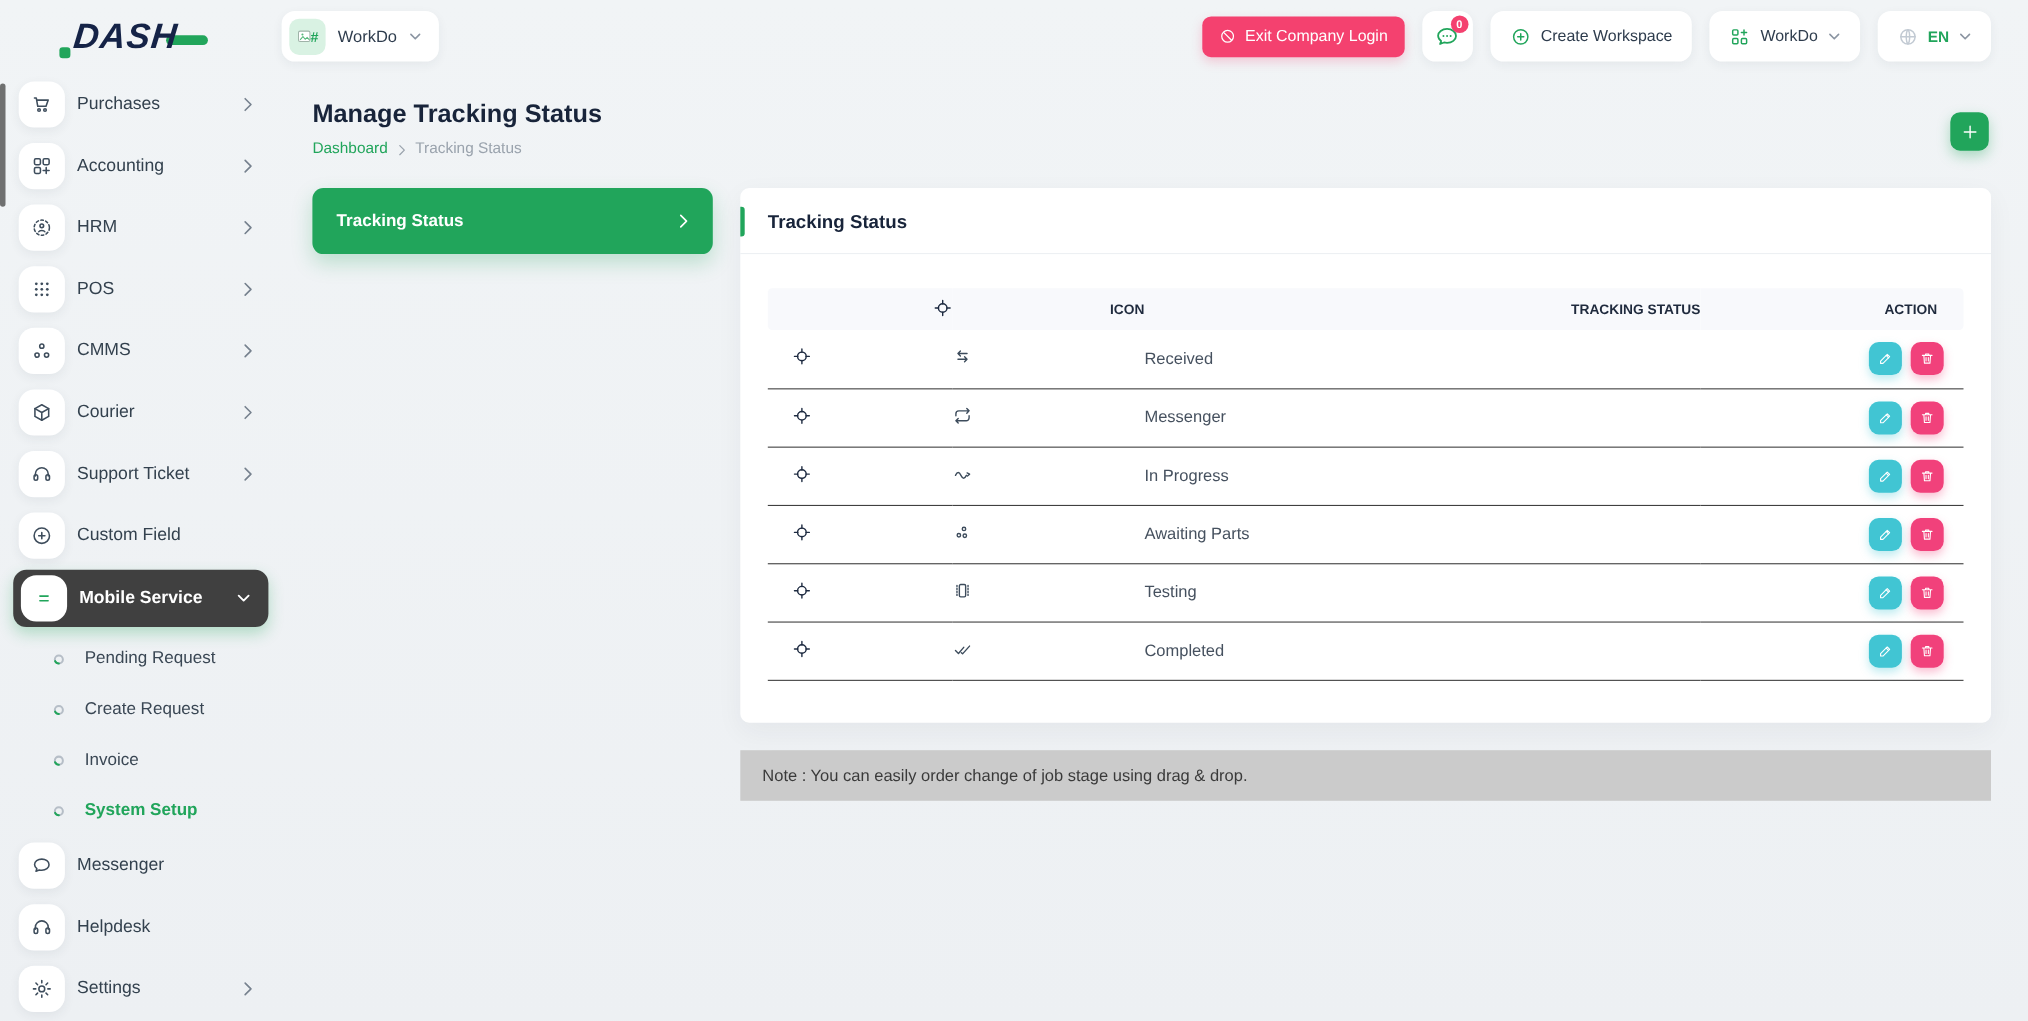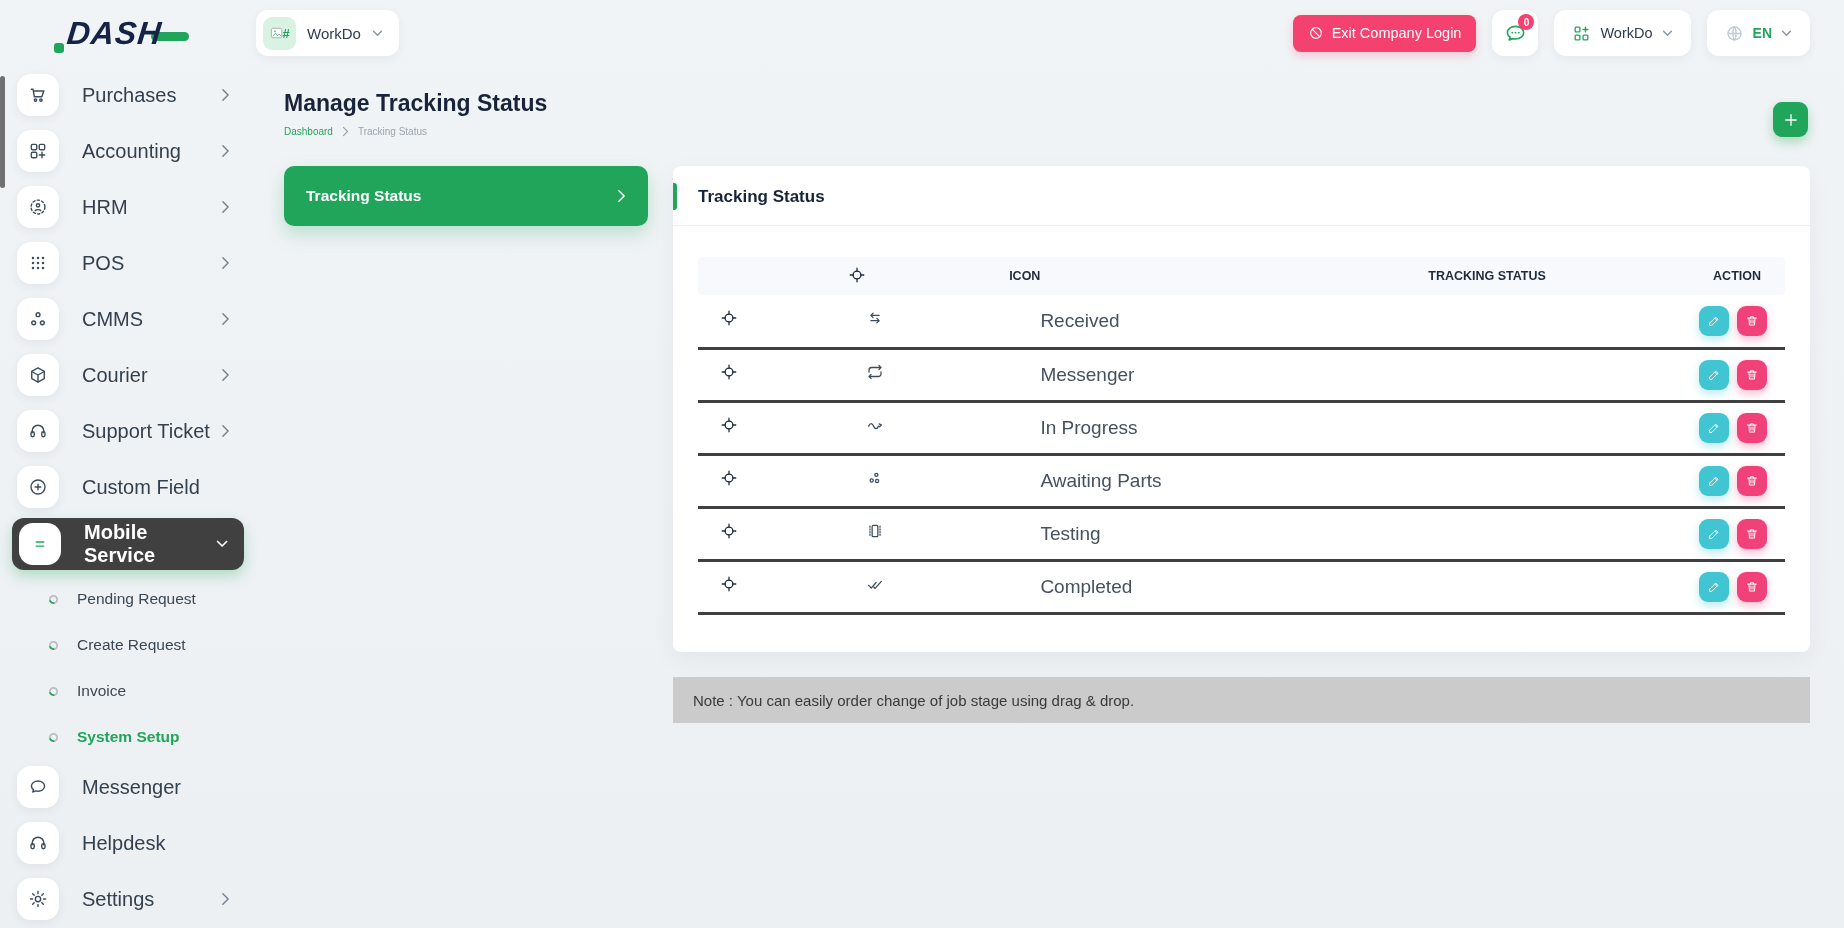--- a/index.html
+++ b/index.html
@@ -31,54 +31,54 @@
   .top-btn { height:46px; padding:0 18px; gap:9px; font-size:14.5px; font-weight:500; color:#2e3c4d; }
   .green-ic { color:#21a55b; }
   .gray-ic { color:#c2cad3; }
   .lang-code { color:#21a55b; font-weight:700; font-size:14px; }
 
   
   .sidebar { position:absolute; top:66px; left:0; width:256px; bottom:0; padding-top:2px; }
   .sb-scroll { position:absolute; left:0; top:10px; width:5px; height:112px; background:#4f4f4f; border-radius:3px; opacity:.8; }
   .sb-item { height:54px; margin-bottom:2px; display:flex; align-items:center; padding-left:17px; cursor:pointer; }
   .sb-icobox { width:42px; height:42px; border-radius:14px; background:#fff; box-shadow:0 3px 10px rgba(40,55,70,.07); display:flex; align-items:center; justify-content:center; color:#3e4d5c; flex:none; }
-  .sb-label { margin-left:23px; font-size:20px; font-weight:500; color:#33414e; }
+  .sb-label { margin-left:11px; font-size:16px; font-weight:500; color:#33414e; }
   .sb-chev { margin-left:auto; margin-right:26px; color:#76818e; }
   .sb-active { background:#404040; border-radius:12px; margin:4px 12px 6px 12px; padding-left:7px; height:52px; box-shadow:0 6px 14px rgba(33,165,91,.30); }
   .sb-active .sb-icobox { color:#21a55b; box-shadow:none; }
   .sb-active .sb-label { color:#fff; font-weight:700; }
   .sb-active .sb-chev { color:#fff; margin-right:16px; }
   .sb-sub { height:46px; display:flex; align-items:center; padding-left:48px; cursor:pointer; }
   .sb-sub .sb-label { margin-left:18px; font-size:15.5px; font-weight:400; color:#3a4754; }
   .sb-sub.active .sb-label { color:#21a55b; font-weight:700; }
 
   
   .main { position:absolute; left:256px; top:66px; right:0; bottom:0; padding:24px 34px 0 28px; }
   .page-title { font-size:23px; font-weight:700; color:#18243a; }
-  .breadcrumb { margin-top:9px; display:flex; align-items:flex-end; gap:9px; font-size:10px; }
+  .breadcrumb { margin-top:9px; display:flex; align-items:flex-end; gap:9px; font-size:14px; }
   .bc-link { color:#21a55b; cursor:pointer; }
   .bc-sep { color:#9aa3ad; }
   .bc-cur { color:#9aa3ad; }
   .add-btn { position:absolute; top:36px; right:36px; width:35px; height:35px; border-radius:9px; background:#21a55b; color:#fff; font-size:22px; font-weight:500; display:flex; align-items:center; justify-content:center; cursor:pointer; box-shadow:0 5px 12px rgba(33,165,91,.35); }
 
   .content-row { display:flex; margin-top:29px; gap:25px; align-items:flex-start; }
   .nav-card { width:364px; height:60px; background:#21a55b; border-radius:10px; color:#fff; display:flex; align-items:center; padding:0 22px; font-size:15.5px; font-weight:600; cursor:pointer; box-shadow:0 8px 18px rgba(33,165,91,.25); }
   .nav-card .chev-r { margin-left:auto; color:#fff; }
 
   .panel { flex:1; background:#fff; border-radius:8px; box-shadow:0 8px 24px rgba(35,46,60,.05); min-height:486px; }
   .panel-hd { position:relative; padding:21px 24px 18px 25px; border-bottom:1px solid #edf0f3; }
   .panel-hd::before { content:""; position:absolute; left:0; top:17px; width:4px; height:27px; background:#21a55b; border-radius:0 3px 3px 0; }
   .panel-title { font-size:17px; font-weight:700; color:#18243a; }
   .tbl-wrap { padding:31px 25px 0 25px; }
   table { width:100%; border-collapse:collapse; table-layout:fixed; }
   col.c1 { width:15.5%; } col.c2 { width:16%; } col.c3 { width:46.5%; } col.c4 { width:22%; }
   thead th { background:#f8f9fc; height:38px; font-size:12.5px; font-weight:700; color:#1f2a3d; text-align:right; padding:0; }
   thead th:first-child { border-radius:4px 0 0 4px; padding-left:22px; }
   thead th:last-child { border-radius:0 4px 4px 0; text-align:right; padding-right:24px; }
-  tbody td { height:53px; border-bottom:3px solid #404040; font-size:19px; color:#46515f; padding:0; }
+  tbody td { height:53px; border-bottom:1px solid #404040; font-size:15px; color:#46515f; padding:0; }
   td.drag { padding-left:22px; color:#1d2a40; cursor:grab; }
   td.rowicon { color:#3d4c5c; }
   .act-cell { display:flex; justify-content:flex-end; gap:8px; padding-right:18px; }
   .act-btn { width:30px; height:30px; border-radius:9px; display:flex; align-items:center; justify-content:center; color:#fff; cursor:pointer; }
   .act-edit { background:#41c5d3; box-shadow:0 4px 9px rgba(65,197,211,.35); }
   .act-del  { background:#f1417b; box-shadow:0 4px 9px rgba(241,65,123,.35); }
 
   .note-row { margin-top:25px; }
   .note { margin-left:389px; height:46px; background:#cbcbcb; border-radius:0; display:flex; align-items:center; padding:0 20px; font-size:15px; color:#3a3a3a; }
 </style>
@@ -123,20 +123,29 @@
         <path class="ic" d="M12 4.5c4.7 0 8.5 2.9 8.5 6.6S16.7 17.7 12 17.7c-1 0-2-.12-2.9-.36L5.4 18.8l1-2.9a6.5 6.5 0 0 1-2.9-5C3.5 7.4 7.3 4.5 12 4.5z"></path>
         <g fill="currentColor" stroke="none">
             <circle cx="8.6" cy="11.1" r=".95"></circle>
             <circle cx="12" cy="11.1" r=".95"></circle>
             <circle cx="15.4" cy="11.1" r=".95"></circle>
           </g>
       </svg>
       <span class="badge">0</span>
     </div>
 
+    <div class="pill top-btn">
+      <svg class="green-ic" width="19" height="19" viewBox="0 0 24 24">
+          <g class="ic">
+            <circle cx="12" cy="12" r="8.2"></circle>
+            <path d="M12 8.5v7M8.5 12h7"></path>
+          </g>
+        </svg>
+      <span>Create Workspace</span>
+    </div>
 
     <div class="pill top-btn">
       <svg class="green-ic" width="19" height="19" viewBox="0 0 24 24">
           <g class="ic">
             <rect x="4" y="4" width="6" height="6" rx="1.2"></rect>
             <rect x="4" y="14" width="6" height="6" rx="1.2"></rect>
             <rect x="14" y="14" width="6" height="6" rx="1.2"></rect>
             <path d="M17 4v6M14 7h6"></path>
           </g>
         </svg>

